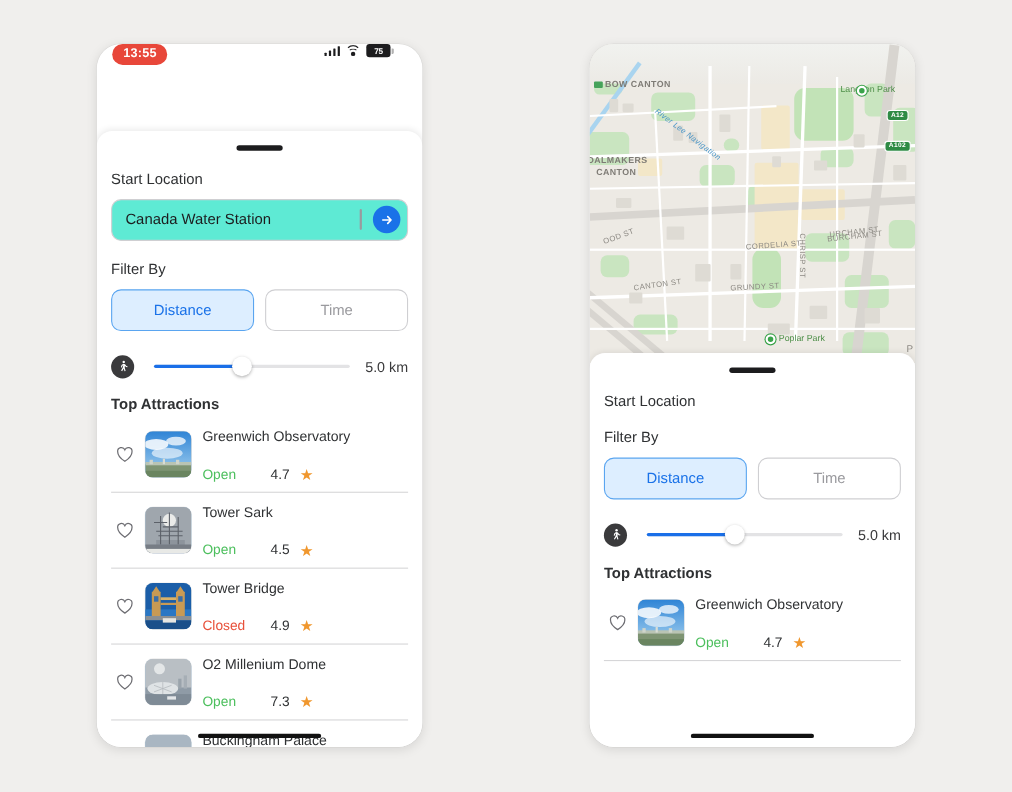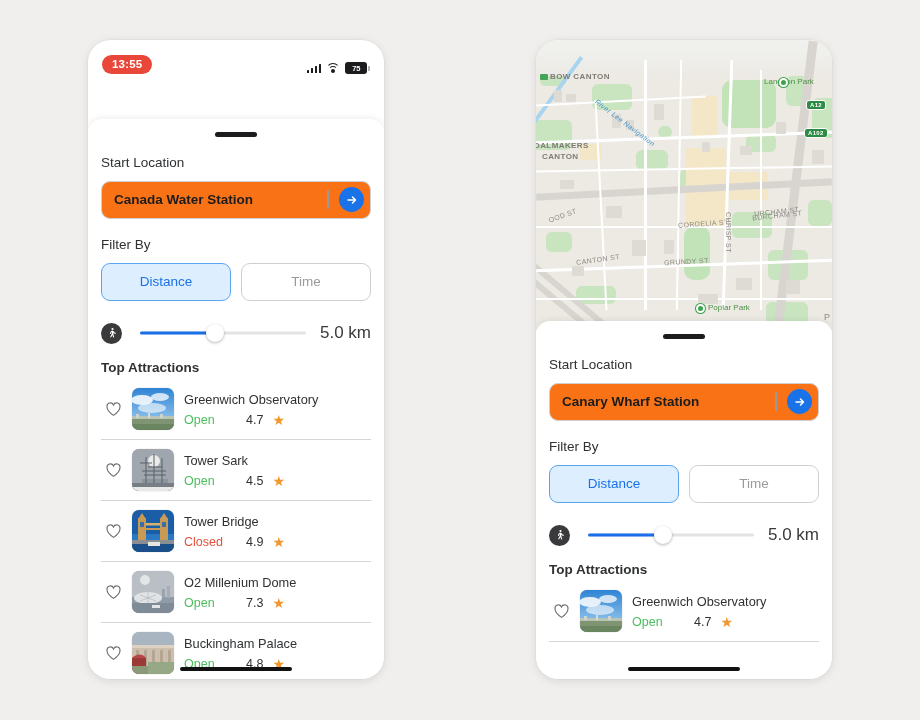--- a/index.html
+++ b/index.html
@@ -52,22 +52,22 @@
   .m-dot {
     position:absolute; width:9px; height:9px; border-radius:50%;
     background:#3aa34a; border:2.5px solid #fff;
     box-shadow: 0 0 0 1px #3aa34a;
   }
   .map-blur-left { position:absolute; left:0; right:0; top:0; height:40px;
     background:linear-gradient(#f3f4f1,#eef0ec); }
 
   
   .statusbar {
-    position:absolute; left:0; right:0; top:0; height:34px;
-    display:flex; align-items:flex-end; justify-content:space-between;
+    position:absolute; left:0; right:12px; top:0; height:34px;
+    display:flex; align-items:flex-start; justify-content:space-between;
     padding:0 14px; z-index:30;
   }
   .time-pill {
     background:#e8473a; color:#fff; font-size:11.5px; font-weight:bold;
     border-radius:11px; padding:3px 10px 4px; letter-spacing:.2px;
   }
   .sb-right { display:flex; align-items:center; gap:5px; }
   .bars { display:flex; align-items:flex-end; gap:1.5px; height:10px; }
   .bars i { display:block; width:2.5px; background:#1c1c1e; border-radius:.5px; }
   .bars i:nth-child(1){height:3.5px}
@@ -112,21 +112,21 @@
 
   .section-label {
     font-size:13.5px; color:#2f3133; font-weight:500;
     margin-top:18px; margin-bottom:0;
   }
   .sheet-left  .section-label.first { margin-top:18px; }
 
   
   .loc-field {
     margin-top:11px; height:38px; border:1px solid #cfcfd2; border-radius:9px;
-    display:flex; align-items:center; padding:0 6px 0 12px; background:#f97316;font-weight:bold;
+    display:flex; align-items:center; padding:0 6px 0 12px; background:#5eead4;
   }
   .loc-value { flex:1; font-size:13.5px; color:#1c1c1e; }
   .loc-caret { width:2px; height:19px; background:#9a9a9e; margin-right:10px; border-radius:1px;}
   .go-btn {
     width:25px; height:25px; border-radius:50%; background:#1a72e8;
     display:flex; align-items:center; justify-content:center;
     color:#fff; font-size:12px; line-height:1;
   }
 
   
@@ -152,38 +152,38 @@
   }
   .track-fill {
     position:absolute; top:50%; transform:translateY(-50%);
     left:0; height:3px; background:#1a6fe8; border-radius:2px;
   }
   .thumb {
     position:absolute; top:50%; width:18px; height:18px; border-radius:50%;
     background:#fff; box-shadow:0 1px 3px rgba(0,0,0,.3);
     transform:translate(-50%,-50%);
   }
-  .slider-val { font-size:17px; color:#3a3a3c; white-space:nowrap; }
+  .slider-val { font-size:13px; color:#3a3a3c; white-space:nowrap; }
 
   
   .list-title { font-size:13.5px; color:#2f3133; font-weight:bold; margin-top:16px; }
   .attr-list { margin-top:4px; }
   .attr-row {
     display:flex; align-items:center; gap:10px;
     padding:9px 0 9px 4px; border-bottom:1px solid #d6d6d8;
   }
   .heart { width:17px; height:16px; flex:0 0 auto; }
   .thumb-img {
     width:42px; height:42px; border-radius:7px; flex:0 0 auto;
     overflow:hidden; position:relative; background:#9fb8cc;
     box-shadow:0 0 0 .5px rgba(0,0,0,.08);
   }
   .attr-info { flex:1; min-width:0; }
   .attr-name { font-size:12.8px; color:#2f3133; font-weight:500; white-space:nowrap; }
-  .attr-meta { display:flex; align-items:center; margin-top:5px; }
+  .attr-meta { display:flex; align-items:center; margin-top:18px; }
   .attr-status { font-size:12.5px; width:62px; }
   .attr-status.open   { color:#4cbf5d; }
   .attr-status.closed { color:#e8503a; }
   .attr-rating { font-size:12.5px; color:#2f3133; font-weight:500; margin-right:9px; }
   .star { color:#f0972e; font-size:14px; line-height:1; }
 
   .home-indicator {
     position:absolute; bottom:8px; left:50%; transform:translateX(-50%);
     width:112px; height:4.5px; background:#111; border-radius:3px; z-index:40;
   }
@@ -529,29 +529,20 @@
       </div>
     </div>
 
 
     <div class="sheet sheet-right">
       <div class="grabber"></div>
       <div class="sheet-body">
 
         <div class="section-label first">Start Location</div>
 
-        <div class="loc-field">
-          <div class="loc-value">Canary Wharf Station</div>
-          <div class="loc-caret"></div>
-          <div class="go-btn">
-            <svg width="12" height="12" viewBox="0 0 24 24" fill="none" stroke="#fff" stroke-width="3" stroke-linecap="round" stroke-linejoin="round">
-                <path d="M4 12h15M13 6l6 6-6 6"></path>
-              </svg>
-          </div>
-        </div>
 
         <div class="section-label">Filter By</div>
 
         <div class="filter-row">
           <div class="filter-btn active">Distance</div>
           <div class="filter-btn idle">Time</div>
         </div>
 
         <div class="slider-row">
           <div class="walk-badge">

